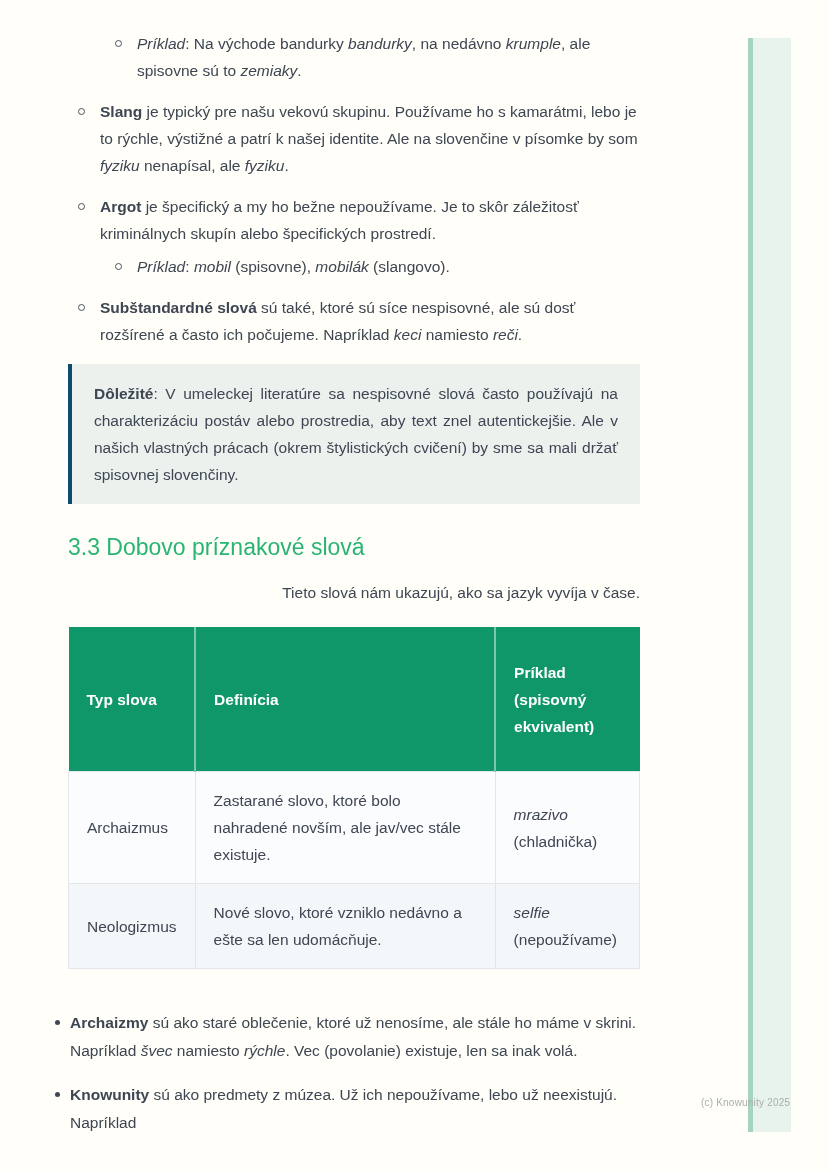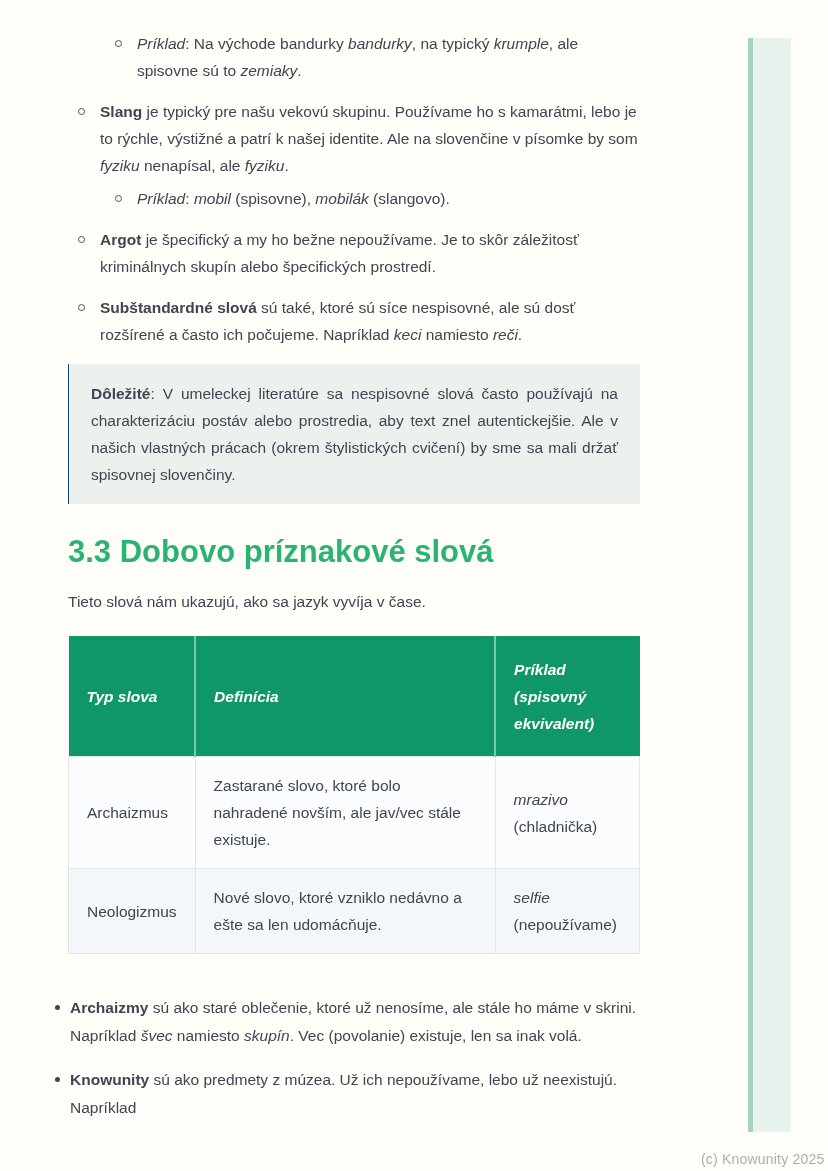--- a/index.html
+++ b/index.html
@@ -22,80 +22,79 @@
   .blt { position:absolute; top:10px; box-sizing:border-box; }
   .ring { width:7px; height:7px; border:1.5px solid #4A5260; border-radius:50%; background:transparent; }
   .l2 > .ring { left:10px; }
   .l3 > .ring { left:47px; }
   .txt { margin:0; }
   .b { font-weight:bold; }
   .i { font-style:italic; }
 
   
   .callout {
-    margin-top:16px; background:#ECF1EE; border-left:1px solid #0c4a6e;
+    margin-top:16px; background:#ECF1EE; border-left:4px solid #0c4a6e;
     padding:16px 22px; font-size:15.5px; line-height:27px; text-align:justify;
   }
 
-  .heading { margin:30px 0 0; font-size:31px; font-weight:bold; color:#29B473; }
-  .intro { margin:19px 0 0; font-size:15.5px; line-height:25px; }
+  .heading { margin:30px 0 0; font-size:23px; font-weight:normal; color:#29B473; }
+  .intro { margin:19px 0 0; font-size:15.5px; line-height:25px;text-align:right; }
 
   
   .tbl { margin-top:22px; width:100%; border-collapse:collapse; font-size:15.5px; }
   .tbl th {
     background:#0F976A; color:#ffffff; font-weight:600; text-align:left;
-    padding:0 18px; height:120px; line-height:27px; vertical-align:middle;
+    padding:12px 18px; height:120px; line-height:27px; vertical-align:middle;
     border-right:2px solid rgba(255,255,255,0.45);
-    font-style:italic;
   }
   .tbl th:last-child { border-right:none; }
   .tbl td {
     padding:15px 18px; line-height:27px; vertical-align:middle;
     border:1px solid #E3E7EA;
   }
   .tbl tbody tr:nth-child(odd) td { background:#FBFCFD; }
   .tbl tbody tr:nth-child(even) td { background:#F4F7F9; }
   .col-type { width:126px; }
   .col-def { width:300px; }
 
   
   .bottom-list { margin-top:40px; margin-left:-14px; width:596px; }
   .bli { position:relative; padding-left:16px; margin-bottom:16px; font-size:15.5px; line-height:28px; }
   .disc { left:1px; top:11px; width:5px; height:5px; background:#3E4653; border-radius:50%; }
 
   .watermark {
-    position:absolute; left:701px; top:1151px; z-index:2;
-    font-size:14px; color:#A9B0AB; letter-spacing:0.2px;
+    position:absolute; left:701px; top:1097px; z-index:2;
+    font-size:10px; color:#A9B0AB; letter-spacing:0.2px;
   }
 </style>
 </head>
 <body>
 
 <div class="page">
 
   <div class="band"></div>
 
   <div class="content">
 
     <div>
       <div class="li l3">
         <span class="blt ring"></span>
-        <p class="txt"><span class="i">Príklad</span><span>: Na východe bandurky </span><span class="i">bandurky</span><span>, na typický </span><span class="i">krumple</span><span>, ale spisovne sú to </span><span class="i">zemiaky</span><span>.</span></p>
+        <p class="txt"><span class="i">Príklad</span><span>: Na východe bandurky </span><span class="i">bandurky</span><span>, na nedávno </span><span class="i">krumple</span><span>, ale spisovne sú to </span><span class="i">zemiaky</span><span>.</span></p>
       </div>
       <div class="li l2">
         <span class="blt ring"></span>
         <p class="txt"><span class="b">Slang</span><span> je typický pre našu vekovú skupinu. Používame ho s kamarátmi, lebo je to rýchle, výstižné a patrí k našej identite. Ale na slovenčine v písomke by som </span><span class="i">fyziku</span><span> nenapísal, ale </span><span class="i">fyziku</span><span>.</span></p>
       </div>
+      <div class="li l2">
+        <span class="blt ring"></span>
+        <p class="txt"><span class="b">Argot</span><span> je špecifický a my ho bežne nepoužívame. Je to skôr záležitosť kriminálnych skupín alebo špecifických prostredí.</span></p>
+      </div>
       <div class="li l3 child">
         <span class="blt ring"></span>
         <p class="txt"><span class="i">Príklad</span><span>: </span><span class="i">mobil</span><span> (spisovne), </span><span class="i">mobilák</span><span> (slangovo).</span></p>
-      </div>
-      <div class="li l2">
-        <span class="blt ring"></span>
-        <p class="txt"><span class="b">Argot</span><span> je špecifický a my ho bežne nepoužívame. Je to skôr záležitosť kriminálnych skupín alebo špecifických prostredí.</span></p>
       </div>
       <div class="li l2">
         <span class="blt ring"></span>
         <p class="txt"><span class="b">Subštandardné slová</span><span> sú také, ktoré sú síce nespisovné, ale sú dosť rozšírené a často ich počujeme. Napríklad </span><span class="i">keci</span><span> namiesto </span><span class="i">reči</span><span>.</span></p>
       </div>
     </div>
 
     <div class="callout">
       <p class="txt"><span class="b">Dôležité</span><span>: V umeleckej literatúre sa nespisovné slová často používajú na charakterizáciu postáv alebo prostredia, aby text znel autentickejšie. Ale v našich vlastných prácach (okrem štylistických cvičení) by sme sa mali držať spisovnej slovenčiny.</span></p>
     </div>
@@ -126,21 +125,21 @@
           <td>Neologizmus</td>
           <td>Nové slovo, ktoré vzniklo nedávno a ešte sa len udomácňuje.</td>
           <td><span class="i">selfie</span><span> (nepoužívame)</span></td>
         </tr>
       </tbody>
     </table>
 
     <div class="bottom-list">
       <div class="bli">
         <span class="blt disc"></span>
-        <p class="txt"><span class="b">Archaizmy</span><span> sú ako staré oblečenie, ktoré už nenosíme, ale stále ho máme v skrini. Napríklad </span><span class="i">švec</span><span> namiesto </span><span class="i">skupín</span><span>. Vec (povolanie) existuje, len sa inak volá.</span></p>
+        <p class="txt"><span class="b">Archaizmy</span><span> sú ako staré oblečenie, ktoré už nenosíme, ale stále ho máme v skrini. Napríklad </span><span class="i">švec</span><span> namiesto </span><span class="i">rýchle</span><span>. Vec (povolanie) existuje, len sa inak volá.</span></p>
       </div>
       <div class="bli">
         <span class="blt disc"></span>
         <p class="txt"><span class="b">Knowunity</span><span> sú ako predmety z múzea. Už ich nepoužívame, lebo už neexistujú. Napríklad </span></p>
       </div>
     </div>
 
   </div>
 
   <div class="watermark">(c) Knowunity 2025</div>

